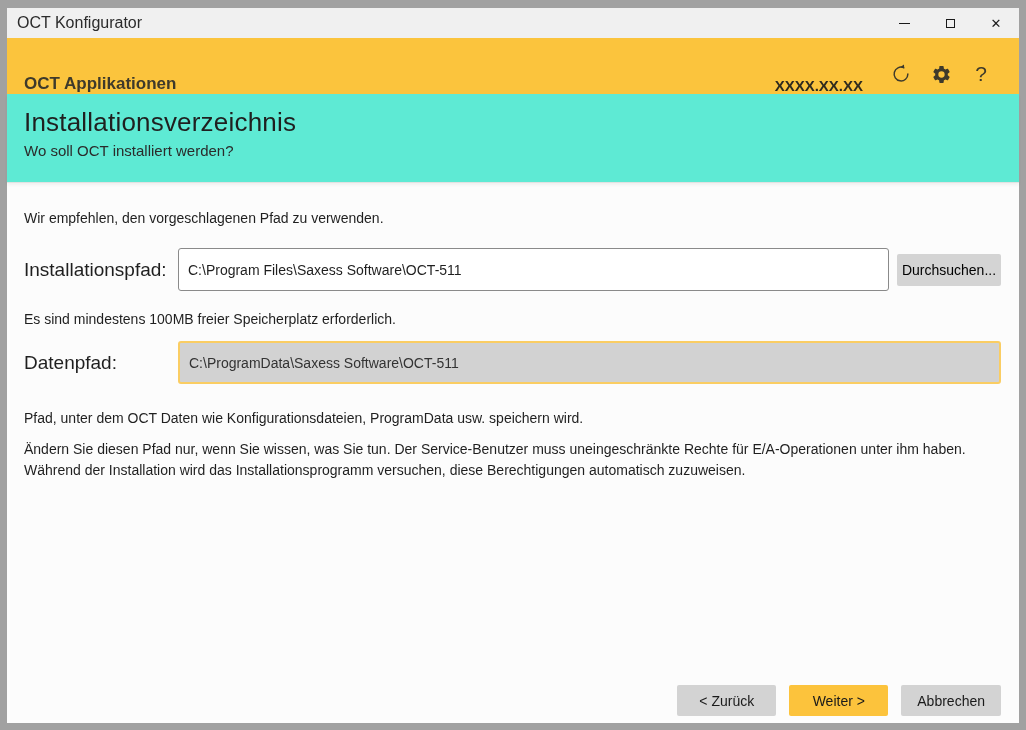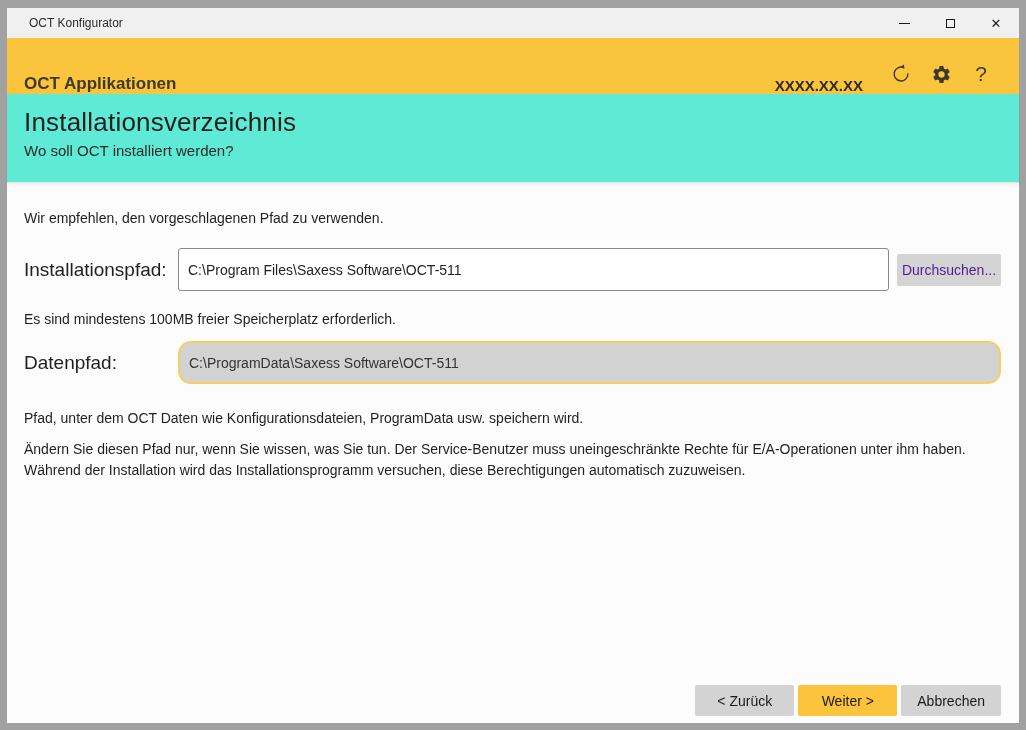--- a/index.html
+++ b/index.html
@@ -15,22 +15,22 @@
     display: flex; flex-direction: column;
     background: #FBFBFB;
   }
   
   .titlebar {
     height: 30px; flex: 0 0 30px;
     background: #F0F0F0;
     display: flex; align-items: center;
   }
   .titlebar-text {
-    font-size: 12px; color: #2B2B2B;
-    padding-left: 22px;
+    font-size: 16px; color: #2B2B2B;
+    padding-left: 10px;
     flex: 1;
   }
   .win-controls { display: flex; height: 100%; }
   .win-btn {
     width: 46px; height: 100%;
     display: flex; align-items: center; justify-content: center;
     color: #1A1A1A; font-size: 13px;
     cursor: default;
   }
   .min-glyph { display: block; width: 11px; height: 1px; background: #1A1A1A; }
@@ -96,41 +96,41 @@
     border-radius: 3px;
     padding: 0 9px;
     outline: none;
   }
   .browse-btn {
     flex: 0 0 104px;
     height: 32px; margin-left: 8px;
     background: #D4D4D4;
     border: none; border-radius: 2px;
     font-family: "Liberation Sans", "DejaVu Sans", sans-serif;
-    font-size: 14px; color: #4c1d95;
+    font-size: 14px; color: #000000;
     cursor: default;
   }
   .space-note { margin: 20px 0 14px 0; }
   .path-input.readonly {
     background: #D2D2D2;
     border: 2px solid #FACD63;
-    border-radius: 13px;
+    border-radius: 3px;
     color: #333333;
   }
   .datapath-note { margin: 26px 0 0 0; }
   .warning-text {
     margin-top: 13px;
     line-height: 21px;
     max-width: 985px;
   }
   
   .footer {
     margin-top: auto;
     padding: 0 0 7px 0;
-    display: flex; justify-content: flex-end; gap: 4px;
+    display: flex; justify-content: flex-end; gap: 13px;
   }
   .nav-btn {
     min-width: 99px; height: 31px;
     border: none; border-radius: 2px;
     font-family: "Liberation Sans", "DejaVu Sans", sans-serif;
     font-size: 14px; color: #1A1A1A;
     background: #D3D3D3;
     padding: 0 16px;
     cursor: default;
   }

